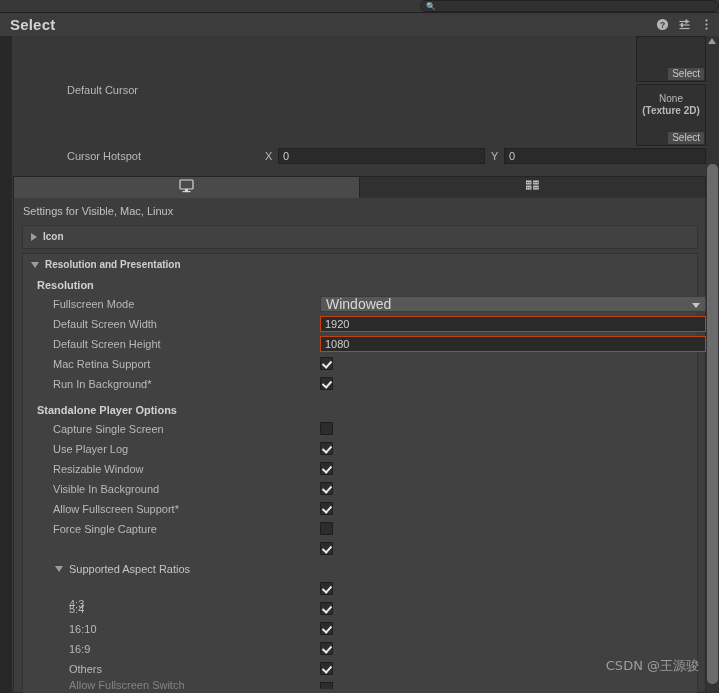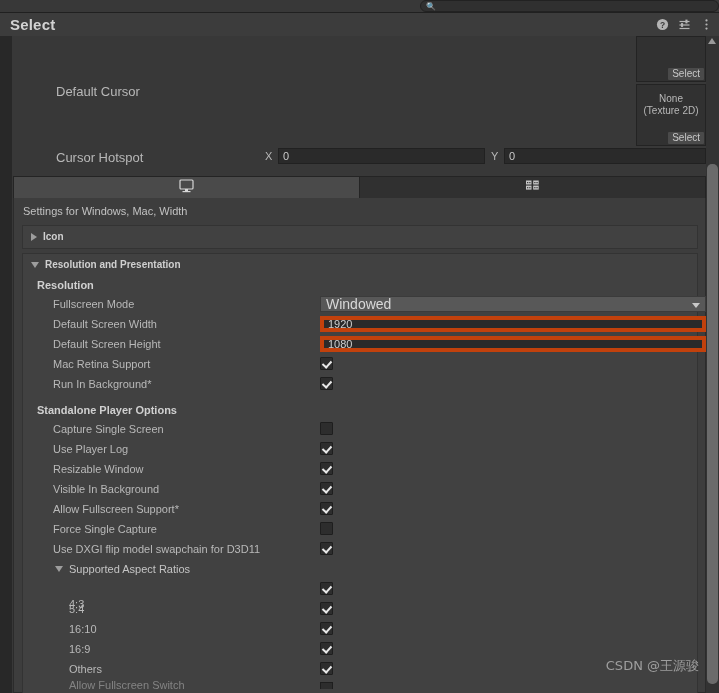--- a/index.html
+++ b/index.html
@@ -73,22 +73,22 @@
   .picker .selbtn {
     position: absolute; right: 1px; bottom: 1px;
     background: #4a4a4a; color: #c8c8c8; font-size: 10px;
     padding: 0px 4px 1px 4px; border-radius: 1px; cursor: pointer;
   }
   #picker-top { right: 13px; top: 0px; height: 46px; }
   #picker-cursor { right: 13px; top: 48px; height: 62px; }
 
   
   .toprow-label {
-    position: absolute; left: 19px;
-    font-size: 13px; color: #b8b8b8; padding-left: 37px;
+    position: absolute; left: 30px;
+    font-size: 11px; color: #b8b8b8; padding-left: 37px;
   }
   .axislabel {
     position: absolute; font-size: 11px; color: #b8b8b8;
   }
   .tfield {
     position: absolute; height: 16px;
     background: #2a2a2a; border: 1px solid #212121;
     color: #c9c9c9; font-size: 11px;
     padding: 0 4px; line-height: 14px;
     font-family: "Liberation Sans", sans-serif;
@@ -178,21 +178,21 @@
     padding-left: 5px; cursor: pointer;
   }
   .dropdown .dtri {
     position: absolute; right: 5px; top: 6px;
     width: 0; height: 0;
     border-top: 5px solid #c9c9c9;
     border-left: 4px solid transparent; border-right: 4px solid transparent;
   }
   .numfield {
     position: absolute; left: 297px; width: 386px; height: 16px;
-    background: #2a2a2a; border: 4px solid #c2410c;
+    background: #2a2a2a; border: 1px solid #c2410c;
     color: #cfcfcf; font-size: 11px; padding: 0 4px; line-height: 14px;
     font-family: "Liberation Sans", sans-serif; outline: none;
   }
 
   
   .clipped {
     position: absolute; left: 46px; bottom: 2px;
     font-size: 11px; color: #b9b9b9; opacity: .55;
   }
   .clipped-cb {
@@ -270,21 +270,21 @@
 <div class="body">
   <div class="leftgutter"></div>
 
   <div class="picker" id="picker-top">
     <div class="selbtn">Select</div>
   </div>
 
   <div class="toprow-label" style="top:48px;">Default Cursor</div>
   <div class="picker" id="picker-cursor">
     <div class="plabel">None</div>
-    <div class="plabel" style="top:20px;">(Texture 2D)</div>
+    <div class="plabel" style="top:20px;font-weight:bold;">(Texture 2D)</div>
     <div class="selbtn">Select</div>
   </div>
 
   <div class="toprow-label" style="top:114px;">Cursor Hotspot</div>
   <div class="axislabel" style="left:265px; top:114px;">X</div>
   <input class="tfield" style="left: 278px; top: 112px; width: 207px;" value="0">
   <div class="axislabel" style="left:491px; top:114px;">Y</div>
   <input class="tfield" style="left: 504px; top: 112px; width: 202px;" value="0">
 
   <div class="tabbar">
@@ -316,21 +316,21 @@
             <rect x="9.2" y="8.1" width="1.3" height="1.2"></rect>
             <rect x="11.4" y="8.1" width="1.3" height="1.2"></rect>
           </g>
         </svg>
       </span>
     </div>
   </div>
 
   <div class="panel">
 
-    <div class="settings-for">Settings for Windows, Mac, Width</div>
+    <div class="settings-for">Settings for Visible, Mac, Linux</div>
 
     <div class="foldbox" id="fold-icon">
       <div class="foldhead">
         <span class="tri right"></span>
         <span>Icon</span>
       </div>
     </div>
 
     <div class="foldbox" id="fold-res">
 
@@ -372,21 +372,20 @@
 
       <div class="prow-label" style="top:229px;">Visible In Background</div>
       <div class="cbox on" style="top:228px;"></div>
 
       <div class="prow-label" style="top:249px;">Allow Fullscreen Support*</div>
       <div class="cbox on" style="top:248px;"></div>
 
       <div class="prow-label" style="top:269px;">Force Single Capture</div>
       <div class="cbox" style="top:268px;"></div>
 
-      <div class="prow-label" style="top:289px;">Use DXGI flip model swapchain for D3D11</div>
       <div class="cbox on" style="top:288px;"></div>
 
       <div class="sub-fold" style="top:309px;">
         <span class="tri down"></span>
         <span>Supported Aspect Ratios</span>
       </div>
 
       <div class="prow-label indent2" style="top:344px;">4:3</div>
       <div class="cbox on" style="top:328px;"></div>
 

